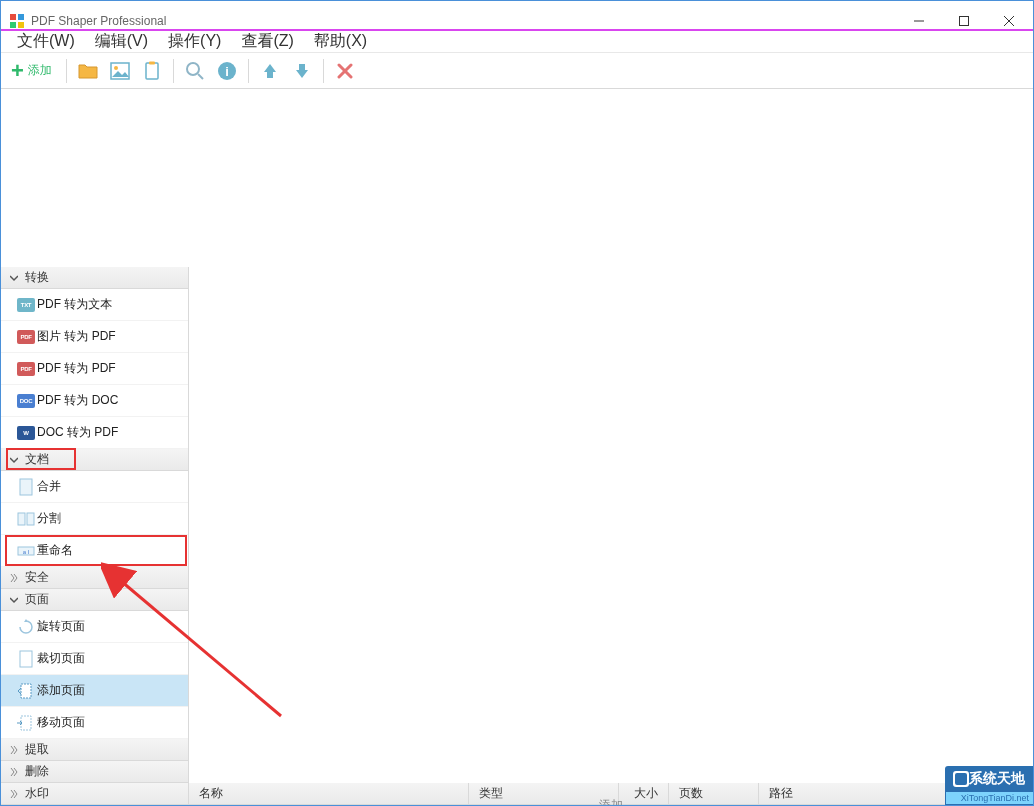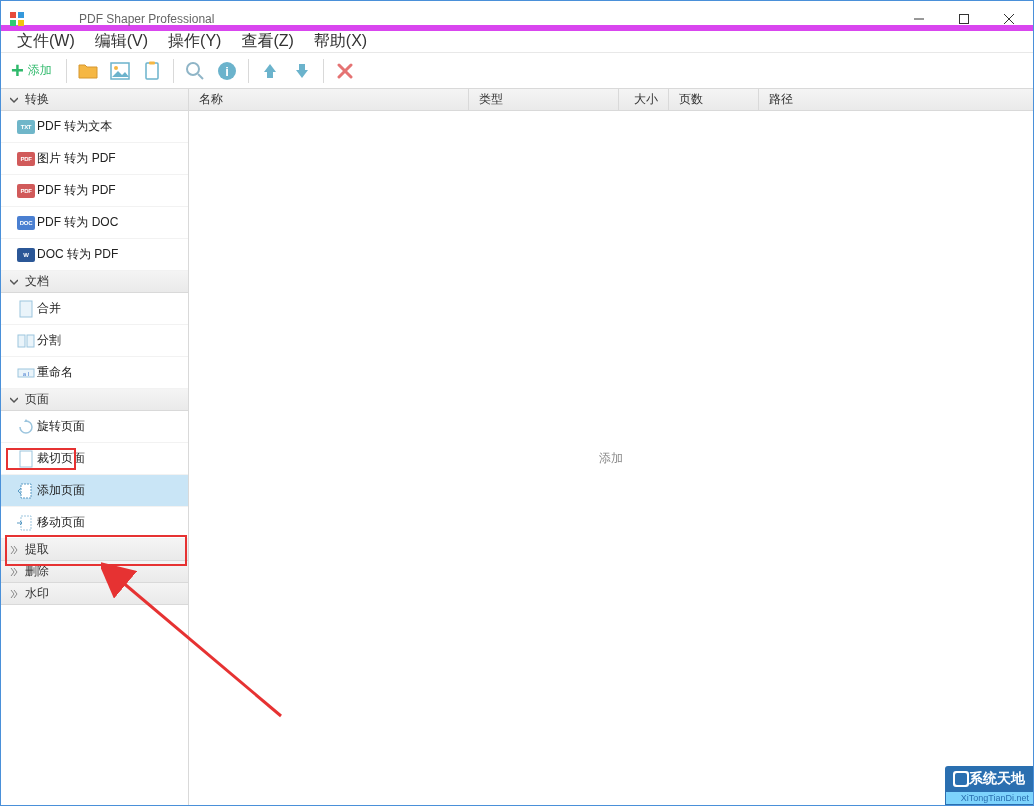--- a/index.html
+++ b/index.html
@@ -1,39 +1,39 @@
 <!DOCTYPE html>
 <html><head>
 <meta charset="utf-8">
 <style>
 * { margin: 0; padding: 0; box-sizing: border-box; }
 body { font-family: "Microsoft YaHei", "Segoe UI", Tahoma, sans-serif; font-size: 12px; color: #333; background: #fff; width: 1034px; height: 806px; position: relative; overflow: hidden; border: 1px solid #4a90d9; }
 
 
-.titlebar { height: 30px; display: flex; align-items: center; padding: 12px 2px 0 8px; background: #fff; border-bottom: 6px solid #d946ef; gap: 48px; }
+.titlebar { height: 30px; display: flex; align-items: center; padding: 12px 2px 0 8px; background: #fff; border-bottom: 2px solid #d946ef; }
 .titlebar .app-icon { width: 16px; height: 16px; margin-right: 6px; }
 .titlebar .title { flex: 1; color: #666; font-size: 12px; }
 .titlebar .win-btns { display: flex; }
 .titlebar .win-btn { width: 45px; height: 28px; display: flex; align-items: center; justify-content: center; color: #333; cursor: default; }
 .titlebar .win-btn svg { width: 10px; height: 10px; }
 
 
 .menubar { height: 22px; display: flex; align-items: center; padding: 0 6px; background: #fff; border-bottom: 1px solid #e8e8e8; }
 .menubar .menu-item { padding: 2px 10px; color: #333; cursor: default; font-size: 16px; }
 
 
 .toolbar { height: 36px; display: flex; align-items: center; padding: 0 6px; background: #fff; border-bottom: 1px solid #d9d9d9; gap: 2px; }
 .toolbar .tool-btn { display: flex; align-items: center; justify-content: center; height: 30px; min-width: 30px; padding: 0 4px; cursor: default; }
 .toolbar .tool-add { color: #2fb96b; display: flex; align-items: center; gap: 4px; padding-right: 8px; }
 .toolbar .tool-add .plus { font-size: 22px; font-weight: bold; line-height: 1; }
 .toolbar .sep { width: 1px; height: 24px; background: #d9d9d9; margin: 0 4px; }
 .toolbar svg { display: block; }
 
 
-.main { display: flex; height: calc(100% - 30px - 22px - 36px); }
+.main { display: flex; height: calc(100% - 30px - 22px - 36px); align-items: flex-end; }
 .sidebar { width: 188px; background: #fff; border-right: 1px solid #d9d9d9; overflow-y: auto; }
 .content { flex: 1; background: #fff; position: relative; }
 
 
 .sb-header { height: 22px; display: flex; align-items: center; padding: 0 8px; background: linear-gradient(#f4f4f4,#eaeaea); border-bottom: 1px solid #d9d9d9; cursor: default; }
 .sb-header .chev { width: 10px; height: 10px; margin-right: 6px; color: #555; display: inline-flex; align-items: center; justify-content: center; }
 .sb-header .lbl { font-size: 12px; color: #333; }
 .sb-item { height: 32px; display: flex; align-items: center; padding: 0 10px 0 16px; cursor: default; gap: 2px; border-bottom: 1px solid #f2f2f2; }
 .sb-item .ico { width: 18px; height: 18px; display: flex; align-items: center; justify-content: center; flex-shrink: 0; }
 .sb-item.selected { background: #c9e5f6; }
@@ -239,20 +239,28 @@
     <div class="sb-item">
         <span class="ico">
           <svg width="18" height="14" viewBox="0 0 18 14">
             <rect x="1" y="3" width="16" height="8" fill="#eaf4fa" stroke="#9cc5de"></rect>
             <text x="9" y="10" font-size="6" text-anchor="middle" fill="#4a7fd1">a I</text>
           </svg>
         </span>
         <span class="txt">重命名</span>
       </div>
 
+    <div class="sb-header">
+      <span class="chev">
+          <svg width="8" height="8" viewBox="0 0 8 8">
+            <path d="M1 0 L4 4 L1 8 M4 0 L7 4 L4 8" fill="none" stroke="#888" stroke-width="1"></path>
+          </svg>
+        </span>
+      <span class="lbl">安全</span>
+    </div>
 
     <div class="sb-header" style="position:relative">
       <span class="chev">
           <svg width="8" height="8" viewBox="0 0 8 8">
             <path d="M0 2 L4 6 L8 2" fill="none" stroke="#555" stroke-width="1.5"></path>
           </svg>
         </span>
       <span class="lbl">页面</span>
     </div>
     <div class="sb-item">

